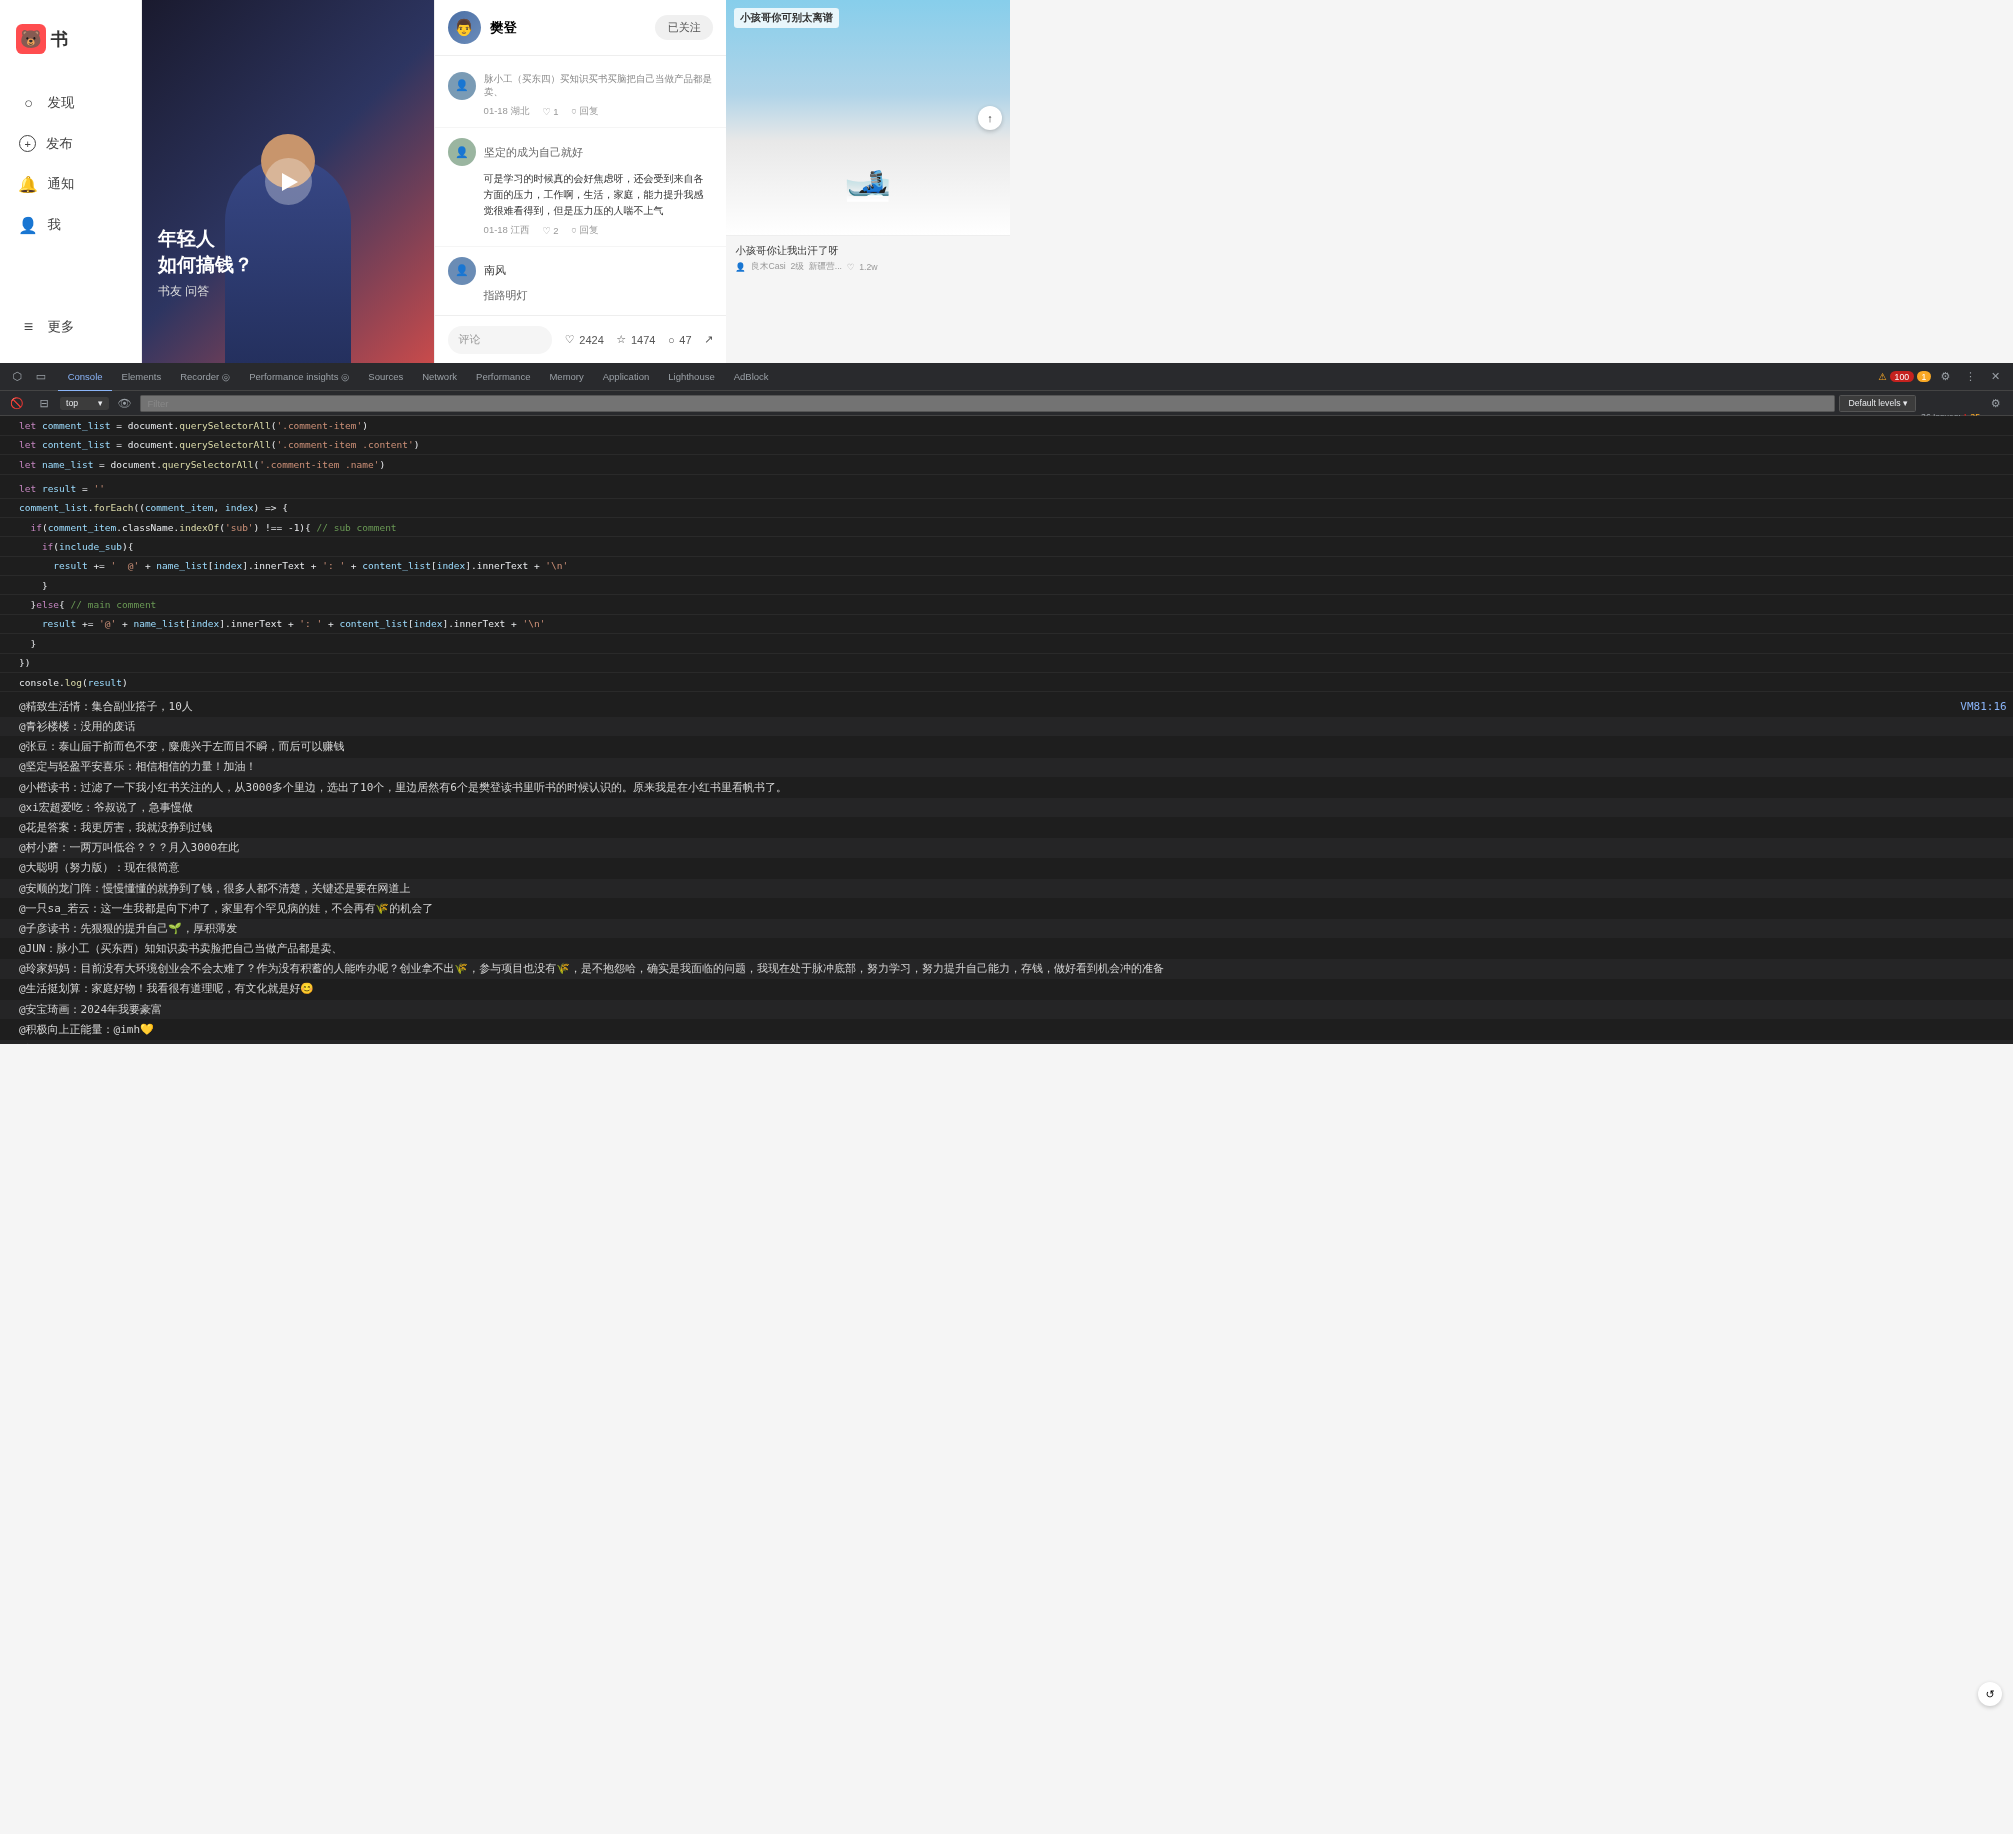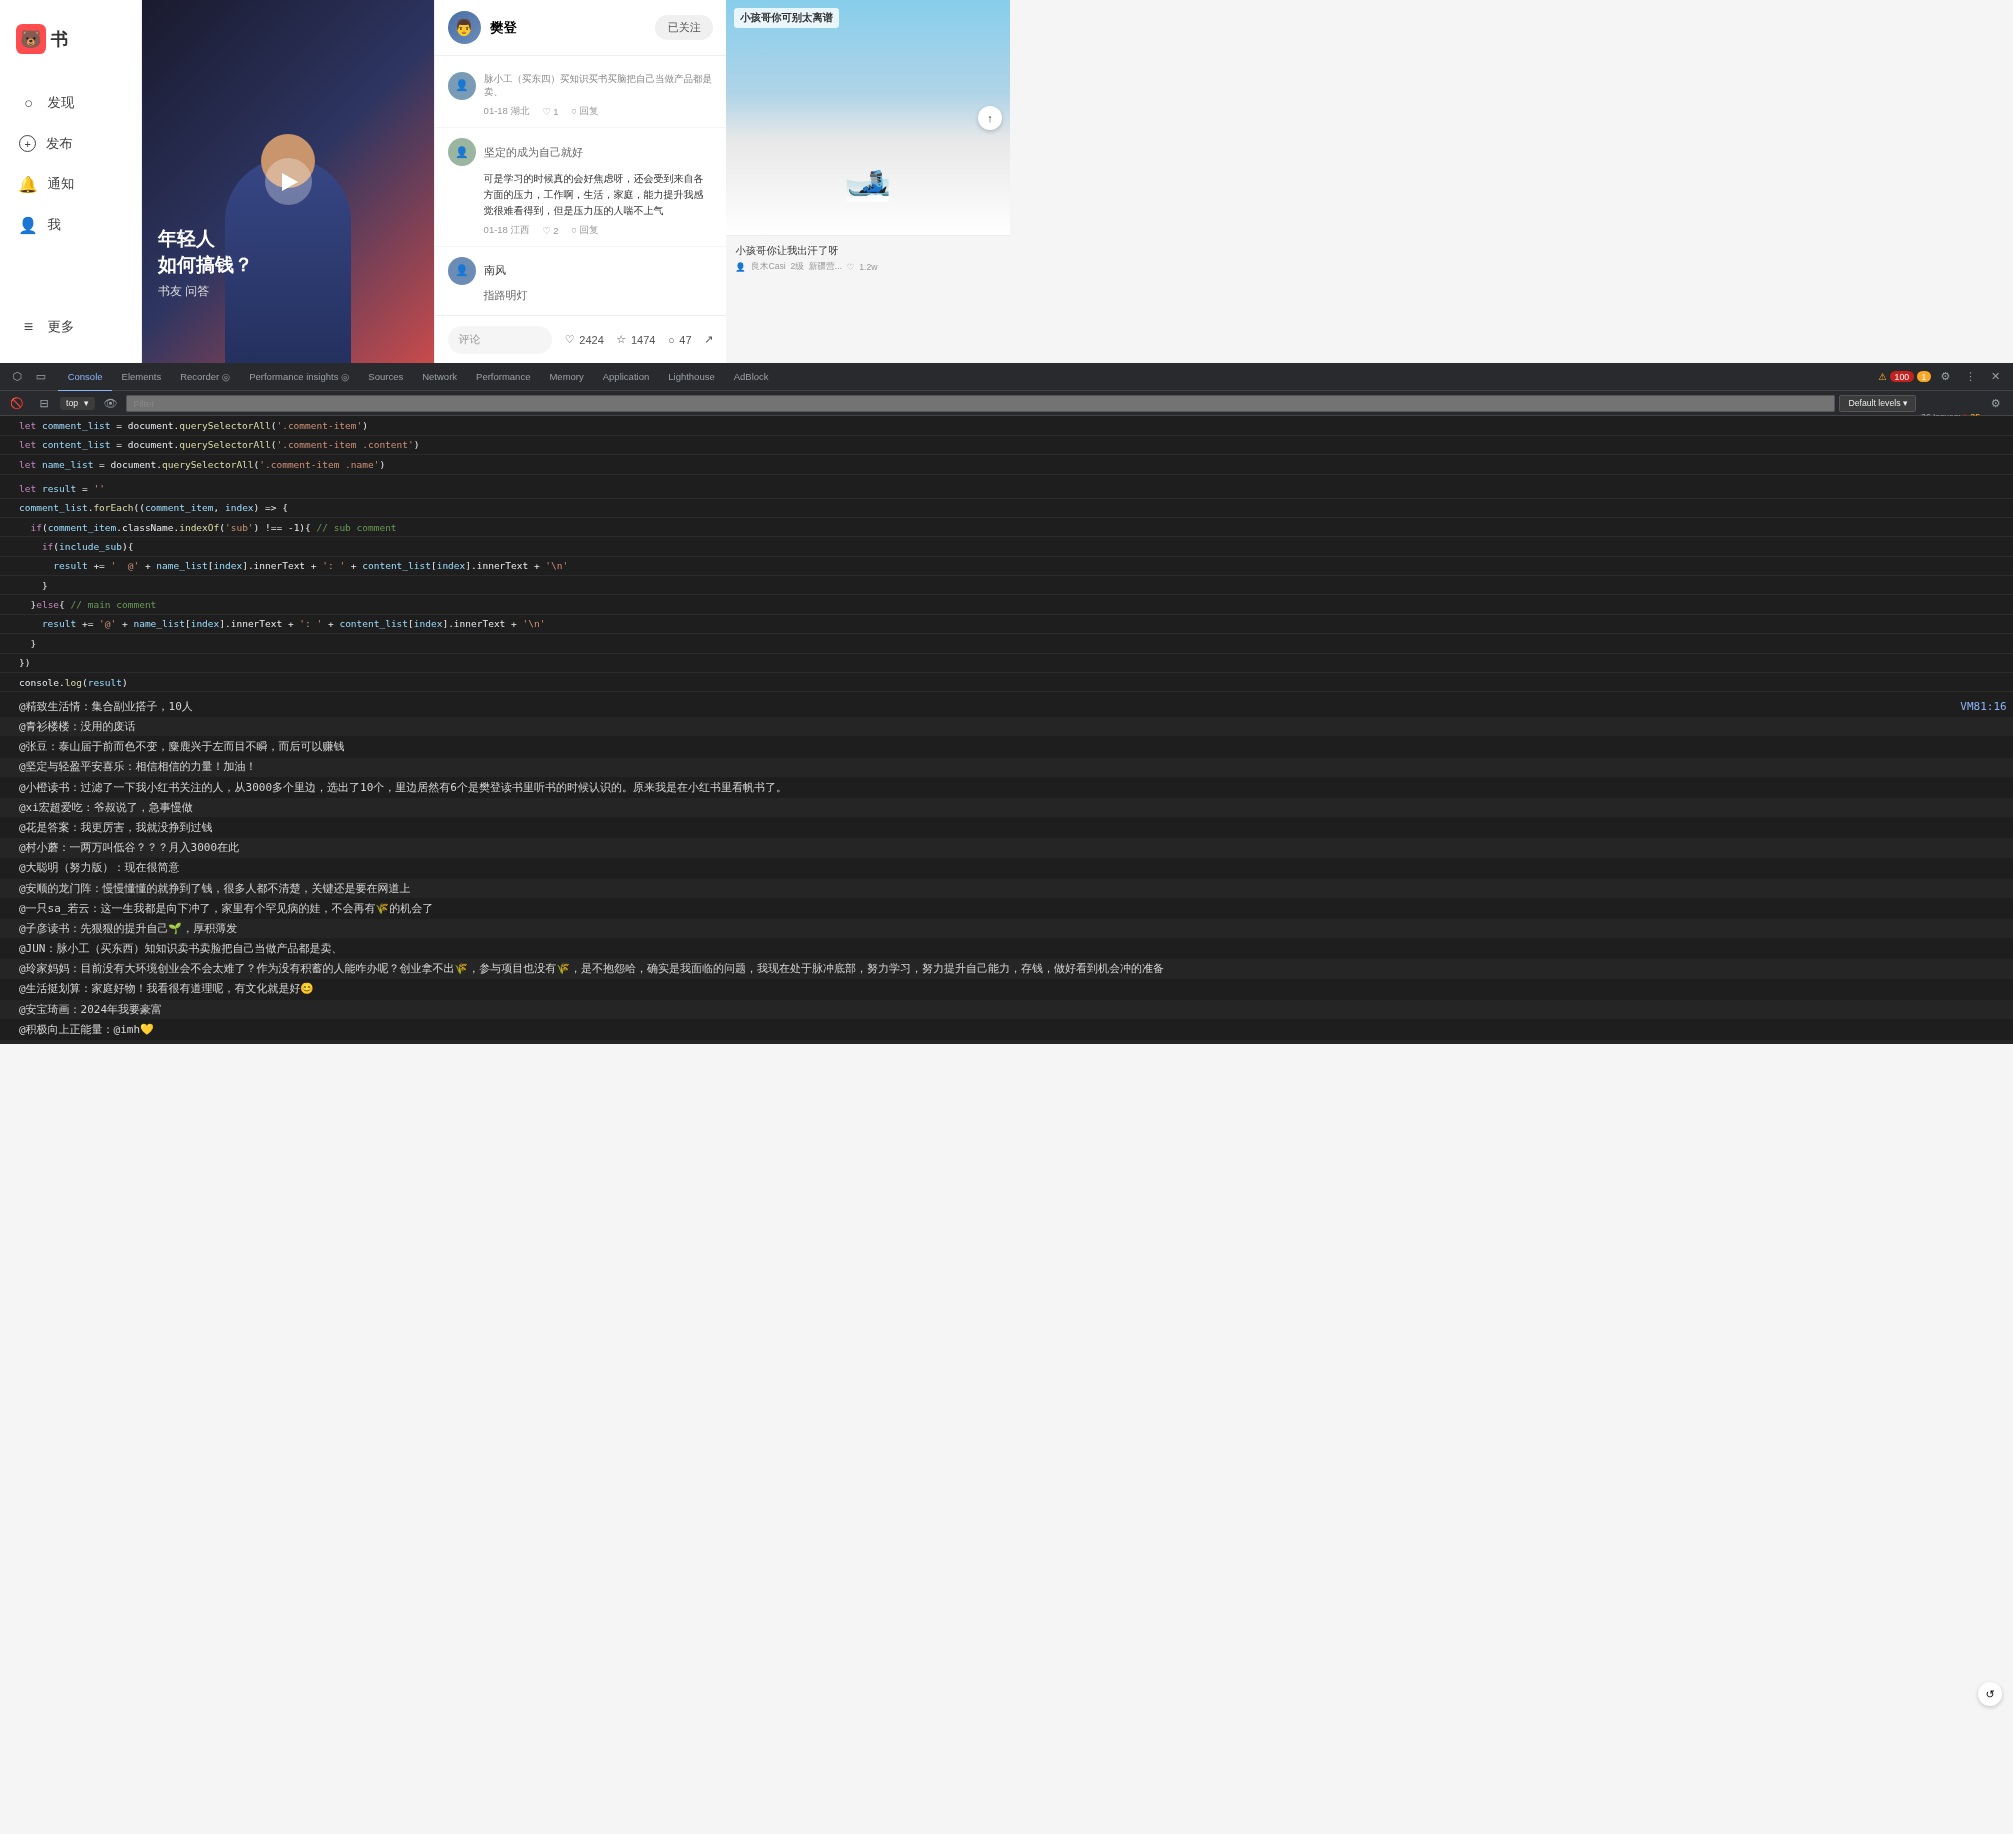--- a/index.html
+++ b/index.html
@@ -46,21 +46,21 @@
     .devtools-tab.active { color: #8ab4f8; border-bottom: 1.6px solid #8ab4f8; }
     .devtools-icons { display: flex; align-items: center; gap: 1.6px; margin-right: 6.3px; }
     .devtools-icon-btn { width: 22px; height: 22px; display: flex; align-items: center; justify-content: center; border-radius: 3.2px; cursor: pointer; color: #9aa0a6; font-size: 11px; }
     .tab-spacer { flex: 1; }
     .devtools-right-icons { display: flex; align-items: center; gap: 3.2px; }
     .badge { background: #c5221f; color: white; border-radius: 8px; padding: 0.8px 4.7px; font-size: 8.7px; }
     .badge-yellow { background: #f9a825; }
 
     
     .console-toolbar { display: flex; align-items: center; background: #292a2d; border-bottom: 0.8px solid #444; padding: 3.2px 6.3px; gap: 4.7px; height: 25px; flex-shrink: 0; }
-    .console-btn { background: #3c3c3c; border: none; border-radius: 2.4px; padding: 1.6px 6.3px; font-size: 8.7px; color: #e8eaed; cursor: pointer; display: flex; align-items: flex-start; gap: 6px; }
+    .console-btn { background: #3c3c3c; border: none; border-radius: 2.4px; padding: 1.6px 6.3px; font-size: 8.7px; color: #e8eaed; cursor: pointer; display: flex; align-items: flex-start; gap: 20px; }
     .filter-input { flex: 1; background: #737373; border: 0.8px solid #555; border-radius: 1.6px; padding: 2.4px 6.3px; font-size: 9.5px; color: #e8eaed; outline: none; }
     .filter-input::placeholder { color: #888; }
     .default-levels { background: #3c3c3c; border: 0.8px solid #555; border-radius: 1.6px; padding: 2.4px 8px; font-size: 8.7px; color: #e8eaed; cursor: pointer; white-space: nowrap; }
     .issues-count { font-size: 8.7px; color: #9aa0a6; white-space: nowrap; margin-top: 28px; }
 
     
     .console-output { flex: 1; overflow-y: auto; background: #1e1e1e; font-family: 'Consolas', 'Monaco', monospace; font-size: 9.5px; line-height: 1.6; }
     .code-block { padding: 1.6px 6.3px 1.6px 19px; border-bottom: 0.8px solid #2a2a2a; color: #e8eaed; white-space: pre-wrap; word-break: break-all; }
     .code-keyword { color: #c586c0; }
     .code-var { color: #9cdcfe; }

